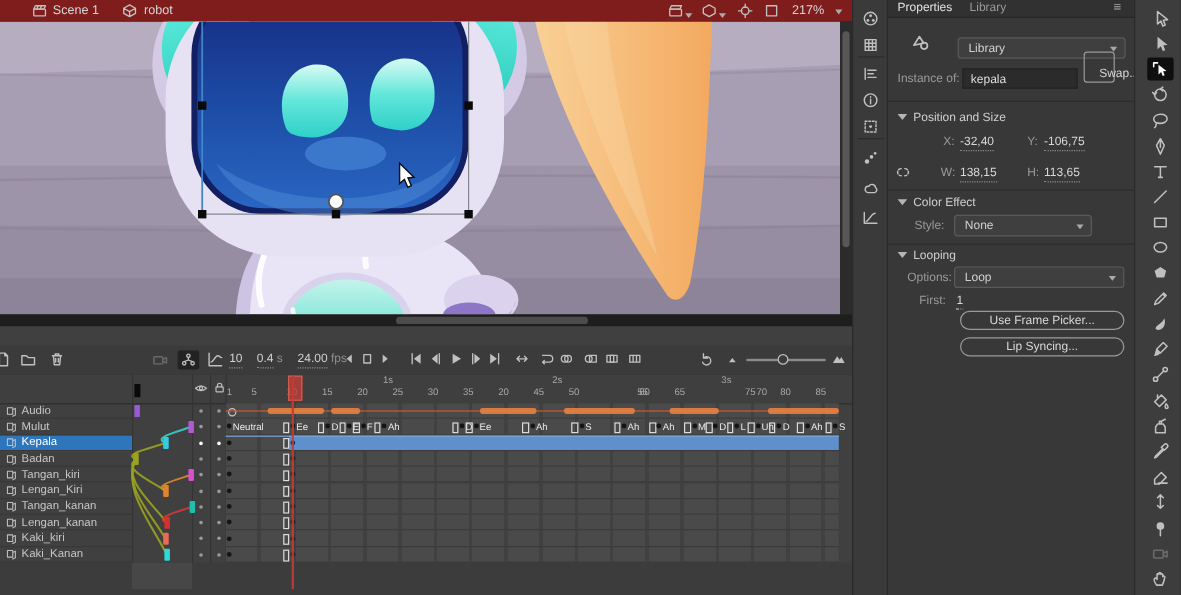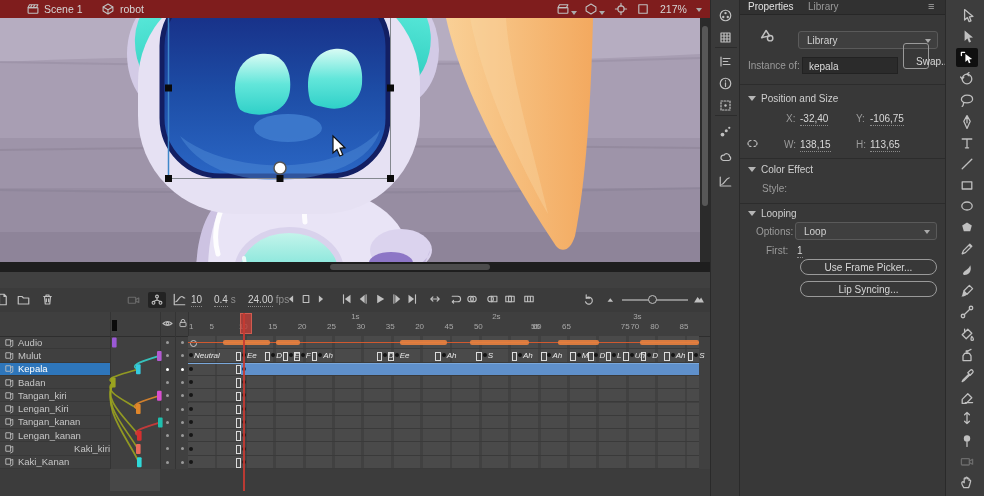--- a/index.html
+++ b/index.html
@@ -25,29 +25,29 @@
   #timeline{left:0;top:272px;width:710px;height:224px;background:#404040;}
   #tl-tabs{position:absolute;left:0;top:0;width:710px;height:16px;background:#303030;border-bottom:1px solid #262626;}
   .tl-tab{position:absolute;height:16px;line-height:16px;text-align:center;font-size:10px;}
   #tab-timeline{left:-16px;width:84px;background:#474747;color:#ededed;}
   #tab-output{left:74px;width:50px;color:#9d9d9d;}
   #tl-toolbar{position:absolute;left:0;top:16px;width:710px;height:24px;background:#3b3b3b;border-bottom:1px solid #2c2c2c;}
   .tbi{position:absolute;top:4px;}
   .hot{color:#d2d2d2;border-bottom:1px dotted #8a8a8a;padding-bottom:1px;}
   .unit{color:#8f8f8f;}
   #tl-head{position:absolute;left:0;top:40px;width:710px;height:24px;background:#3f3f3f;border-bottom:1px solid #2e2e2e;}
-  #ruler-sec span{position:absolute;top:0;font-size:8px;color:#a8a8a8;margin-left:32px;}
+  #ruler-sec span{position:absolute;top:0;font-size:8px;color:#a8a8a8;}
   #ruler-num span{position:absolute;top:10px;font-size:8px;color:#a8a8a8;}
   .vline{position:absolute;top:40px;width:1px;height:158px;background:#343434;}
   #rows{position:absolute;left:0;top:64px;width:710px;height:133px;}
   .lrow{position:absolute;left:0;width:110px;height:13.3px;display:flex;align-items:center;gap:3px;padding-left:4px;box-sizing:border-box;border-bottom:1px solid #383838;color:#c6c6c6;font-size:9.5px;white-space:nowrap;}
   .lrow.sel{background:#2e76bb;color:#fff;}
   .dotc{position:absolute;width:3px;height:3px;border-radius:50%;background:#9a9a9a;}
   .frow{position:absolute;left:188px;width:511px;height:13.3px;background:#4a4a4a;border-bottom:1px solid #3a3a3a;box-sizing:border-box;
-        background-image:repeating-linear-gradient(to right,transparent 0 26.5px,rgba(0,0,0,.12) 26.5px 29.375px);font-style:italic;}
+        background-image:repeating-linear-gradient(to right,transparent 0 26.5px,rgba(0,0,0,.12) 26.5px 29.375px);}
   .kf-dot{position:absolute;top:4.2px;width:4px;height:4px;border-radius:50%;background:#141414;}
   .kf-rect{position:absolute;top:2.4px;width:3.5px;height:7.5px;border:1px solid #dcdcdc;}
   .kf-lbl{position:absolute;top:1.6px;font-size:8px;color:#e8e8e8;white-space:nowrap;}
   #playhead-line{position:absolute;width:1.6px;background:rgba(200,58,50,.9);z-index:5;}
   #playhead-head{position:absolute;background:rgba(195,62,55,.78);border:1px solid #d05c50;box-sizing:border-box;z-index:5;}
   #below-rows{position:absolute;left:0;top:197px;width:710px;height:27px;background:#3c3c3c;}
   #below-rows .pcol{position:absolute;left:110px;top:0;width:50px;height:22px;background:#474747;}
   
   #strip{left:710px;top:0;width:30px;height:496px;background:#3a3a3a;border-left:1px solid #2a2a2a;border-right:1px solid #2a2a2a;box-sizing:border-box;}
   .strip-ic{position:absolute;left:7px;}
@@ -559,21 +559,21 @@
           </span>
           <span>Lengan_kanan</span>
         </div>
         <div class="dotc" style="left: 165.5px; top: 98.1px; background: rgb(154, 154, 154);"></div>
         <div class="dotc" style="left: 180.5px; top: 98.1px; background: rgb(154, 154, 154);"></div>
         <div class="frow" style="top: 93.1px;">
           <div class="kf-dot" style="left: 1px; background: rgb(22, 22, 22);"></div>
           <div class="kf-rect" style="left: 47.6px;"></div>
           <div class="kf-dot" style="left: 53.875px; background: rgb(42, 26, 26);"></div>
         </div>
-        <div class="lrow" style="top: 106.4px; justify-content: space-between;">
+        <div class="lrow" style="top: 106.4px;">
           <span>
             <svg class="ic" width="11" height="11" viewBox="0 0 20 20">
               <path d="M4 5 h8 v10 h-8 Z M12 8 l4 -2 v10 l-4 2"></path>
             </svg>
           </span>
           <span>Kaki_kiri</span>
         </div>
         <div class="dotc" style="left: 165.5px; top: 111.4px; background: rgb(154, 154, 154);"></div>
         <div class="dotc" style="left: 180.5px; top: 111.4px; background: rgb(154, 154, 154);"></div>
         <div class="frow" style="top: 106.4px;">
@@ -707,20 +707,23 @@
         </svg>
       </span>
     <span class="plabel" style="left:44px;top:139px">W:</span>
     <span class="pval" style="left:60px;top:139px">138,15</span>
     <span class="plabel" style="left:116px;top:139px">H:</span>
     <span class="pval" style="left:130px;top:139px">113,65</span>
     <div class="sect" style="top:158px"></div>
 
     <div class="shead" style="left:8px;top:164px"><span class="tri"></span><span>Color Effect</span></div>
     <span class="plabel" style="left:22px;top:183px">Style:</span>
+    <div class="dd" style="left:55px;top:179px;width:115px">
+      <span>None</span><span class="caret"></span>
+    </div>
     <div class="sect" style="top:203px"></div>
 
     <div class="shead" style="left:8px;top:208px"><span class="tri"></span><span>Looping</span></div>
     <span class="plabel" style="left:16px;top:226px">Options:</span>
     <div class="dd" style="left:55px;top:222px;width:142px">
       <span>Loop</span><span class="caret"></span>
     </div>
     <span class="plabel" style="left:26px;top:245px">First:</span>
     <span class="pval" style="left:57px;top:245px">1</span>
     <button class="pbtn" style="left:60px;top:281px;width:137px;height:16px">Lip Syncing...</button>

